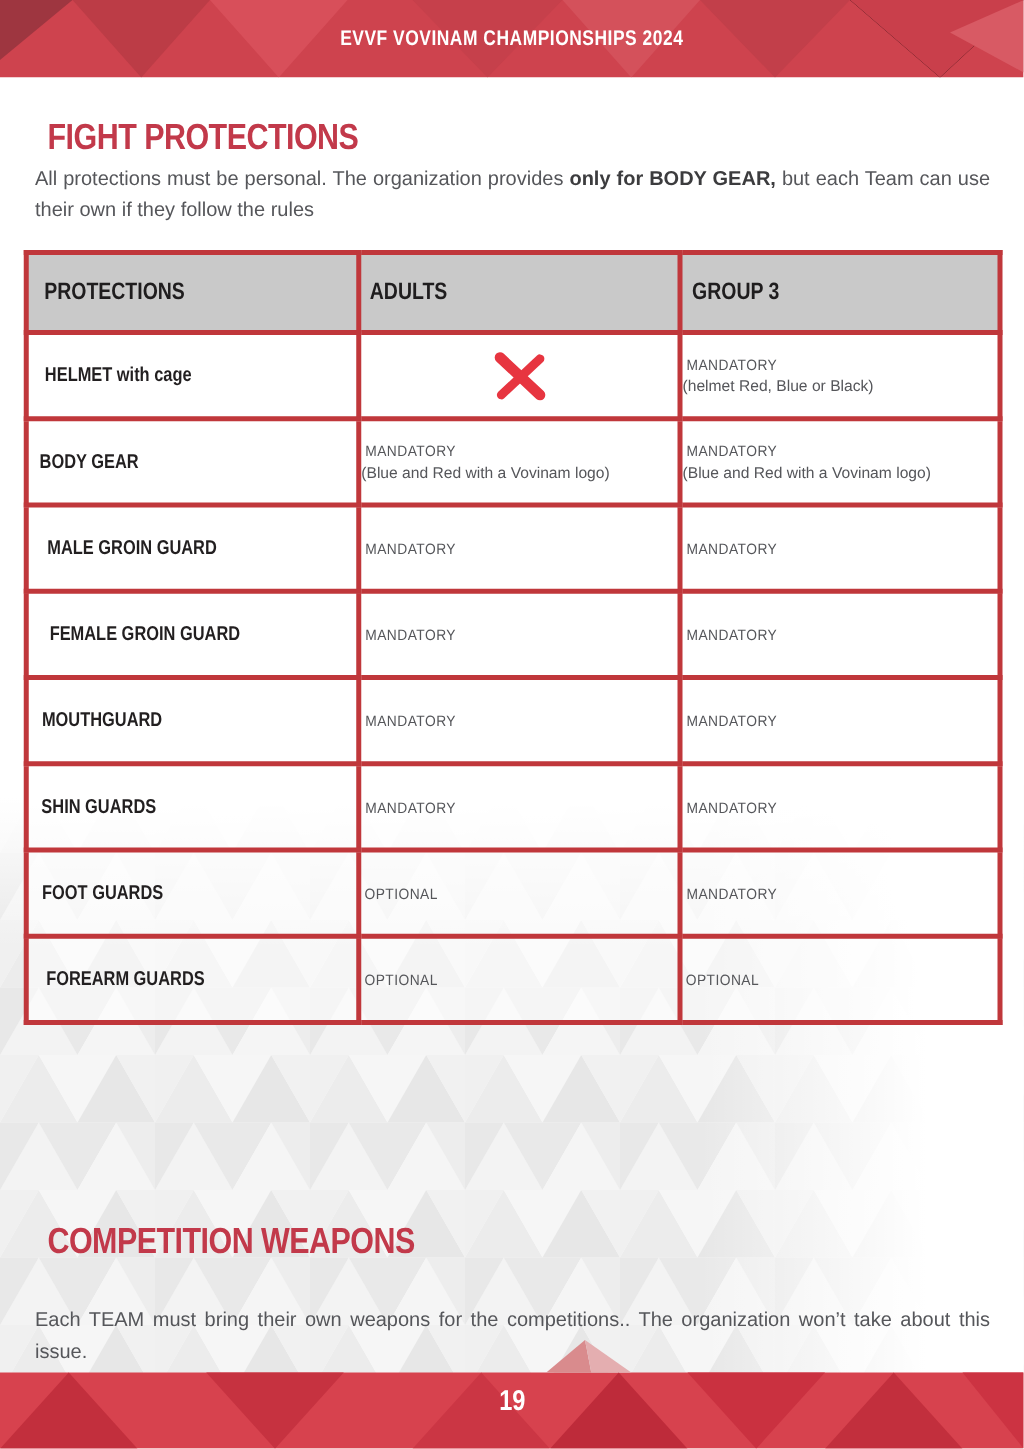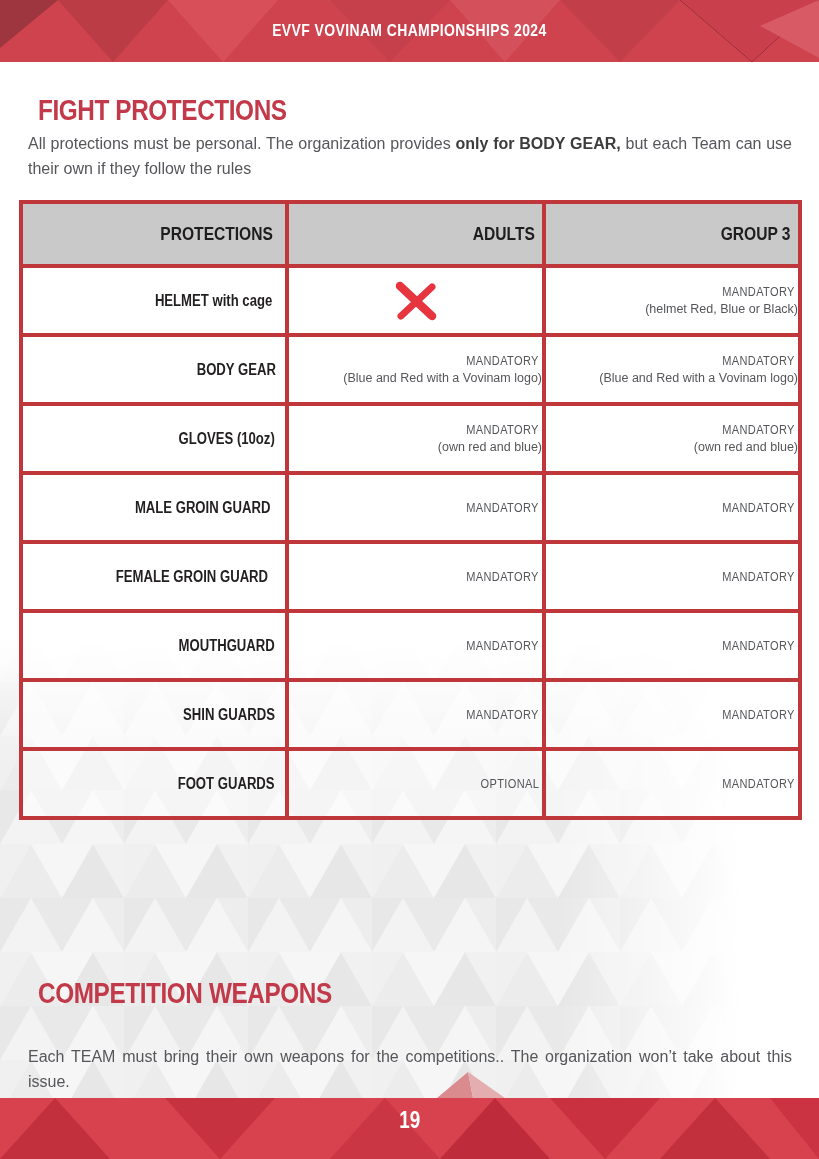--- a/index.html
+++ b/index.html
@@ -25,21 +25,21 @@
   .h-fight{top:94px;}
   .h-weapons{top:977px;}
   .para{position:absolute;left:28px;width:764px;color:#55565a;font-size:16px;
     line-height:25px;text-align:justify;z-index:3;}
   .p-fight{top:131px;}
   .p-weapons{top:1044px;}
   .para b{color:#3c3c3e;}
   
   table.prot{position:absolute;left:19px;top:200px;width:779px;z-index:3;
     border-collapse:collapse;table-layout:fixed;}
-  table.prot th,table.prot td{border:4px solid #c0373b;text-align:right;vertical-align:middle;padding:0;}
+  table.prot th,table.prot td{border:4px solid #c0373b;text-align:left;vertical-align:middle;padding:0;}
   table.prot th{height:60px;background:#c9c9c9;color:#1f1d1e;font-size:19px;font-weight:bold;}
   table.prot td{height:65px;background:rgba(255,255,255,.55);}
   td.prot-label{color:#221f20;font-size:16px;font-weight:bold;}
   .cell-status{color:#55565a;font-size:12px;letter-spacing:.4px;}
   .cell-note{color:#55565a;font-size:12.5px;margin-top:3px;}
   .cross-wrap{display:flex;align-items:center;justify-content:center;height:100%;}
   
   .bottom-banner{position:absolute;left:0;top:1069px;width:819px;height:90px;z-index:2;}
   .page-number{position:absolute;left:0;top:1098px;width:819px;height:44px;
     display:flex;align-items:center;justify-content:center;color:#ffffff;
@@ -131,31 +131,20 @@
           <td>
             <div class="cell-status"><span class="sqz" style="transform:scaleX(.92)">MANDATORY</span></div>
             <div class="cell-note">(Blue and Red with a Vovinam logo)</div>
           </td>
           <td>
             <div class="cell-status"><span class="sqz" style="transform:scaleX(.92)">MANDATORY</span></div>
             <div class="cell-note">(Blue and Red with a Vovinam logo)</div>
           </td>
         </tr>
         <tr>
-          <td class="prot-label"><span class="sqz">GLOVES (10oz)</span></td>
-          <td>
-            <div class="cell-status"><span class="sqz" style="transform:scaleX(.92)">MANDATORY</span></div>
-            <div class="cell-note">(own red and blue)</div>
-          </td>
-          <td>
-            <div class="cell-status"><span class="sqz" style="transform:scaleX(.92)">MANDATORY</span></div>
-            <div class="cell-note">(own red and blue)</div>
-          </td>
-        </tr>
-        <tr>
           <td class="prot-label"><span class="sqz">MALE GROIN GUARD</span></td>
           <td>
             <div class="cell-status"><span class="sqz" style="transform:scaleX(.92)">MANDATORY</span></div>
           </td>
           <td>
             <div class="cell-status"><span class="sqz" style="transform:scaleX(.92)">MANDATORY</span></div>
           </td>
         </tr>
         <tr>
           <td class="prot-label"><span class="sqz">FEMALE GROIN GUARD</span></td>
@@ -184,20 +173,29 @@
             <div class="cell-status"><span class="sqz" style="transform:scaleX(.92)">MANDATORY</span></div>
           </td>
         </tr>
         <tr>
           <td class="prot-label"><span class="sqz">FOOT GUARDS</span></td>
           <td>
             <div class="cell-status"><span class="sqz" style="transform:scaleX(.92)">OPTIONAL</span></div>
           </td>
           <td>
             <div class="cell-status"><span class="sqz" style="transform:scaleX(.92)">MANDATORY</span></div>
+          </td>
+        </tr>
+        <tr>
+          <td class="prot-label"><span class="sqz">FOREARM GUARDS</span></td>
+          <td>
+            <div class="cell-status"><span class="sqz" style="transform:scaleX(.92)">OPTIONAL</span></div>
+          </td>
+          <td>
+            <div class="cell-status"><span class="sqz" style="transform:scaleX(.92)">OPTIONAL</span></div>
           </td>
         </tr>
       </tbody>
   </table>
 
   <div class="red-heading h-weapons">
     <span class="sqzL">COMPETITION WEAPONS</span>
   </div>
   <div class="para p-weapons">Each TEAM must bring their own weapons for the competitions.. The organization won’t take about this issue.</div>
 

